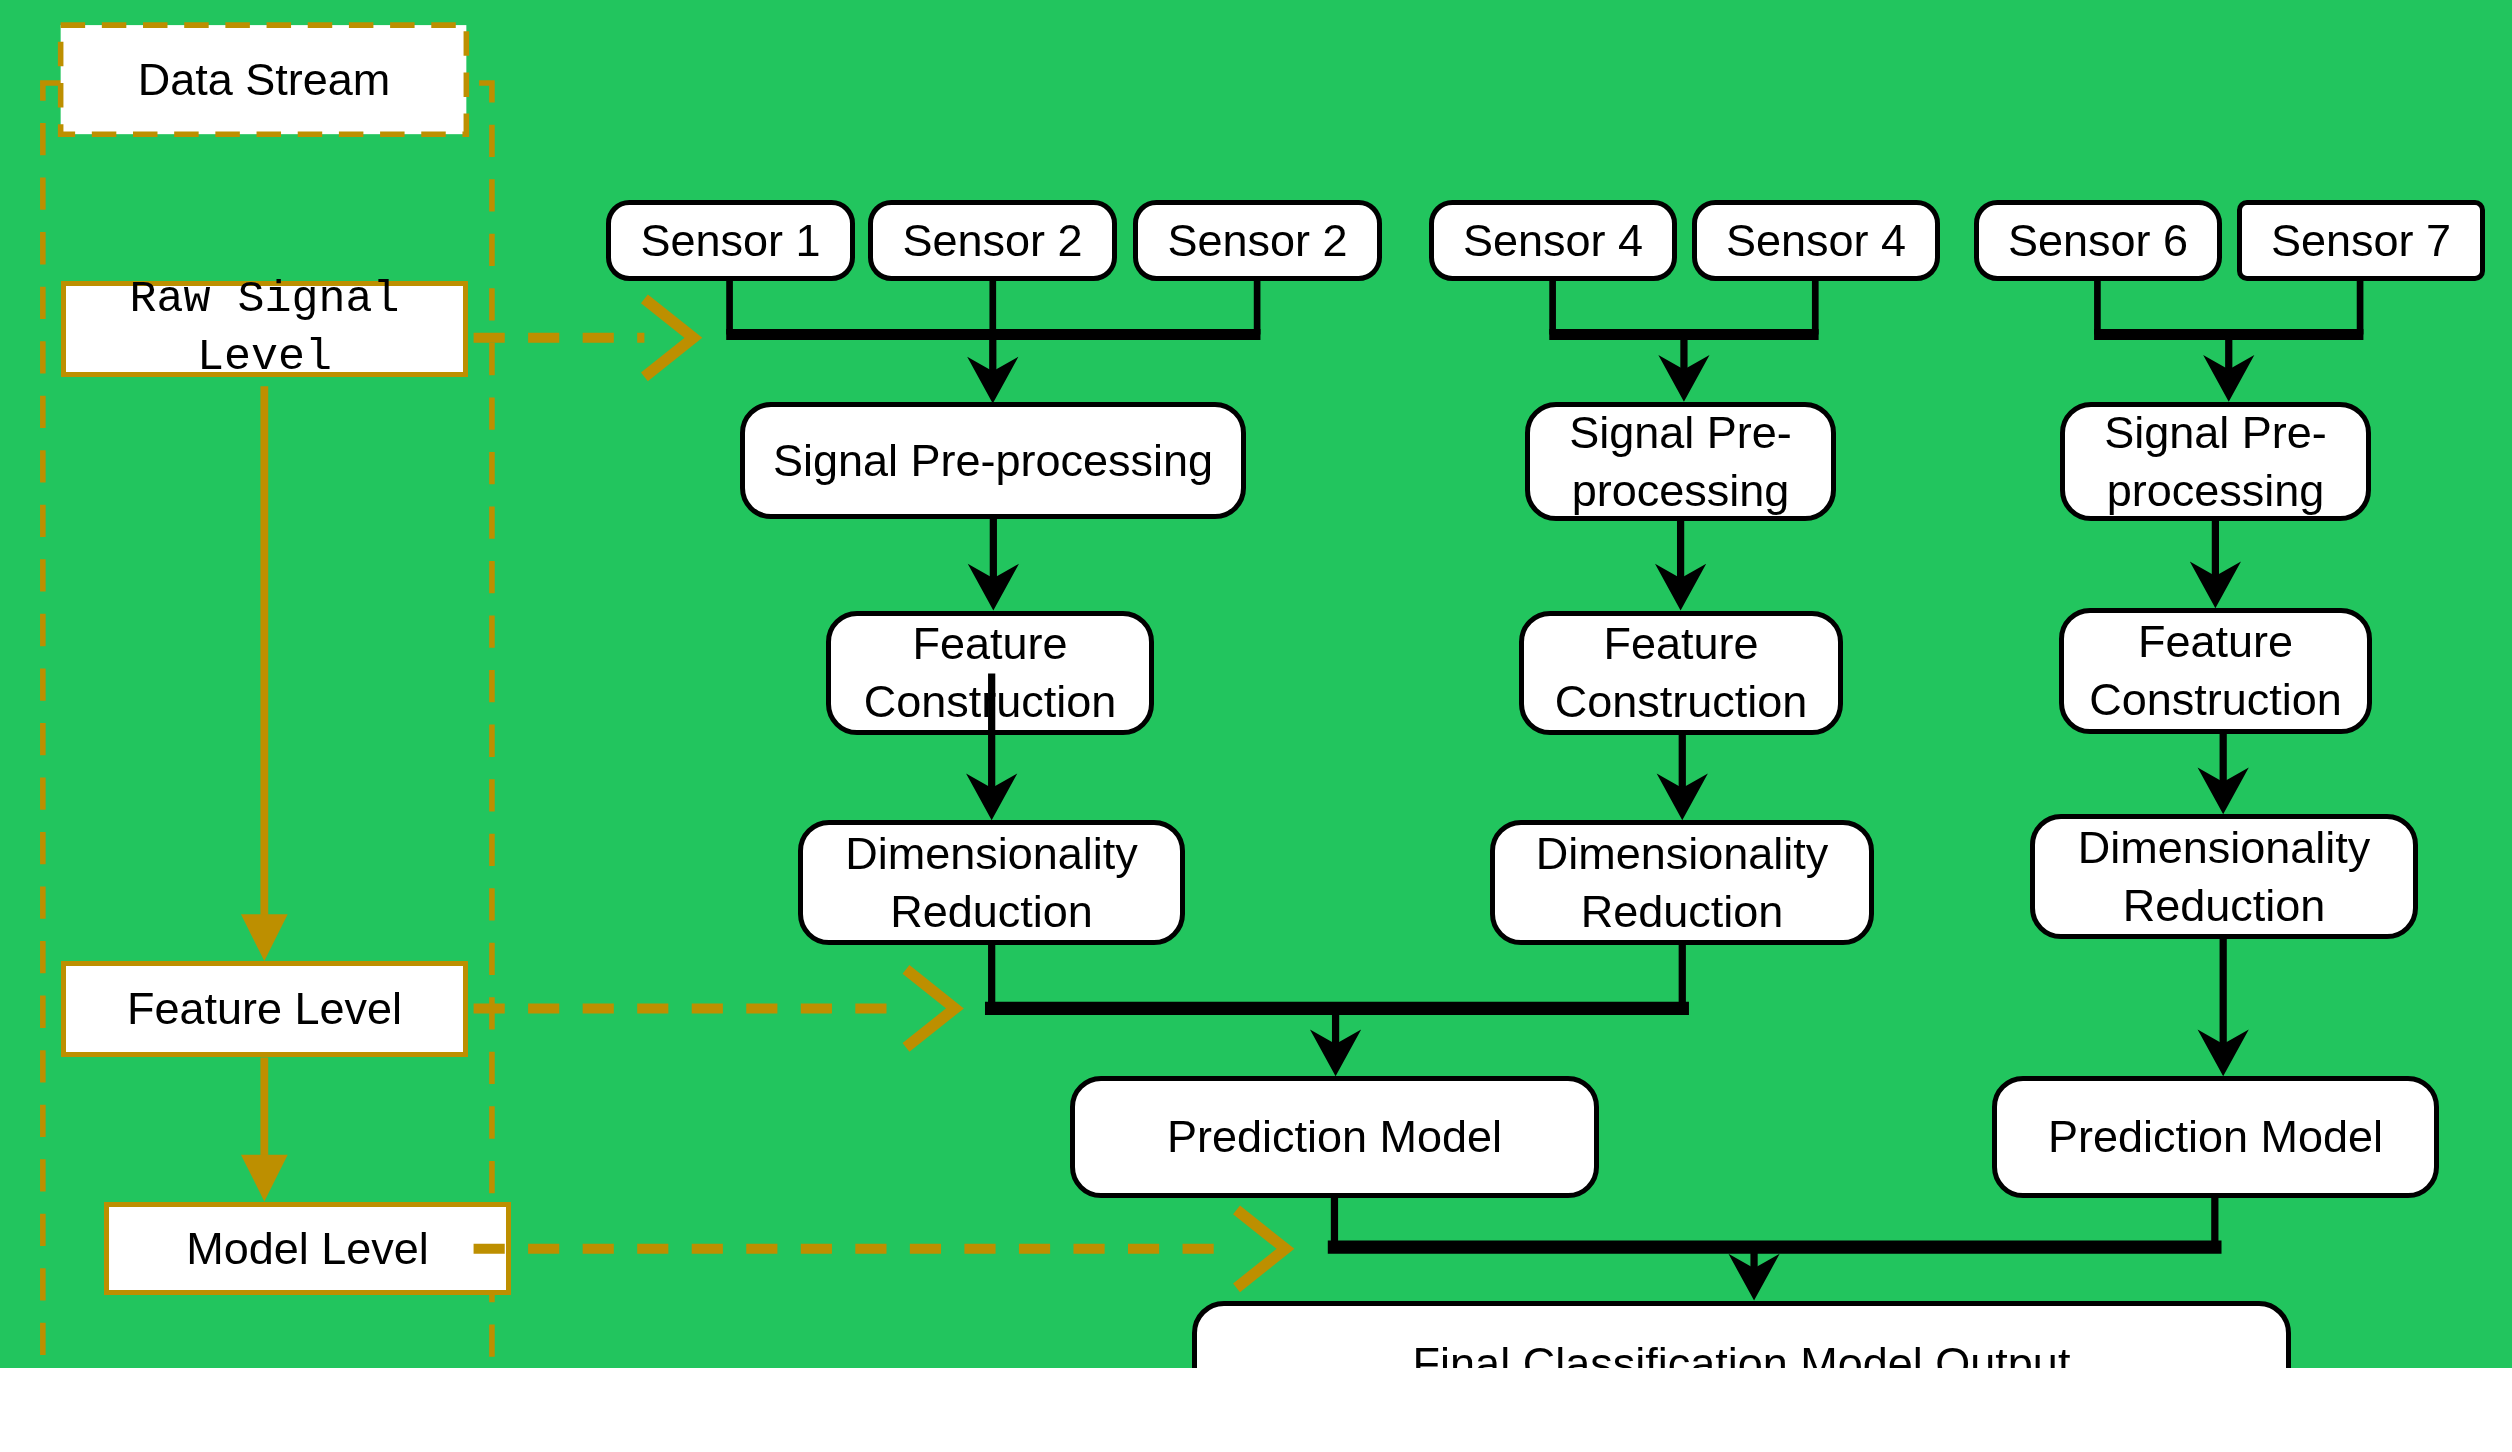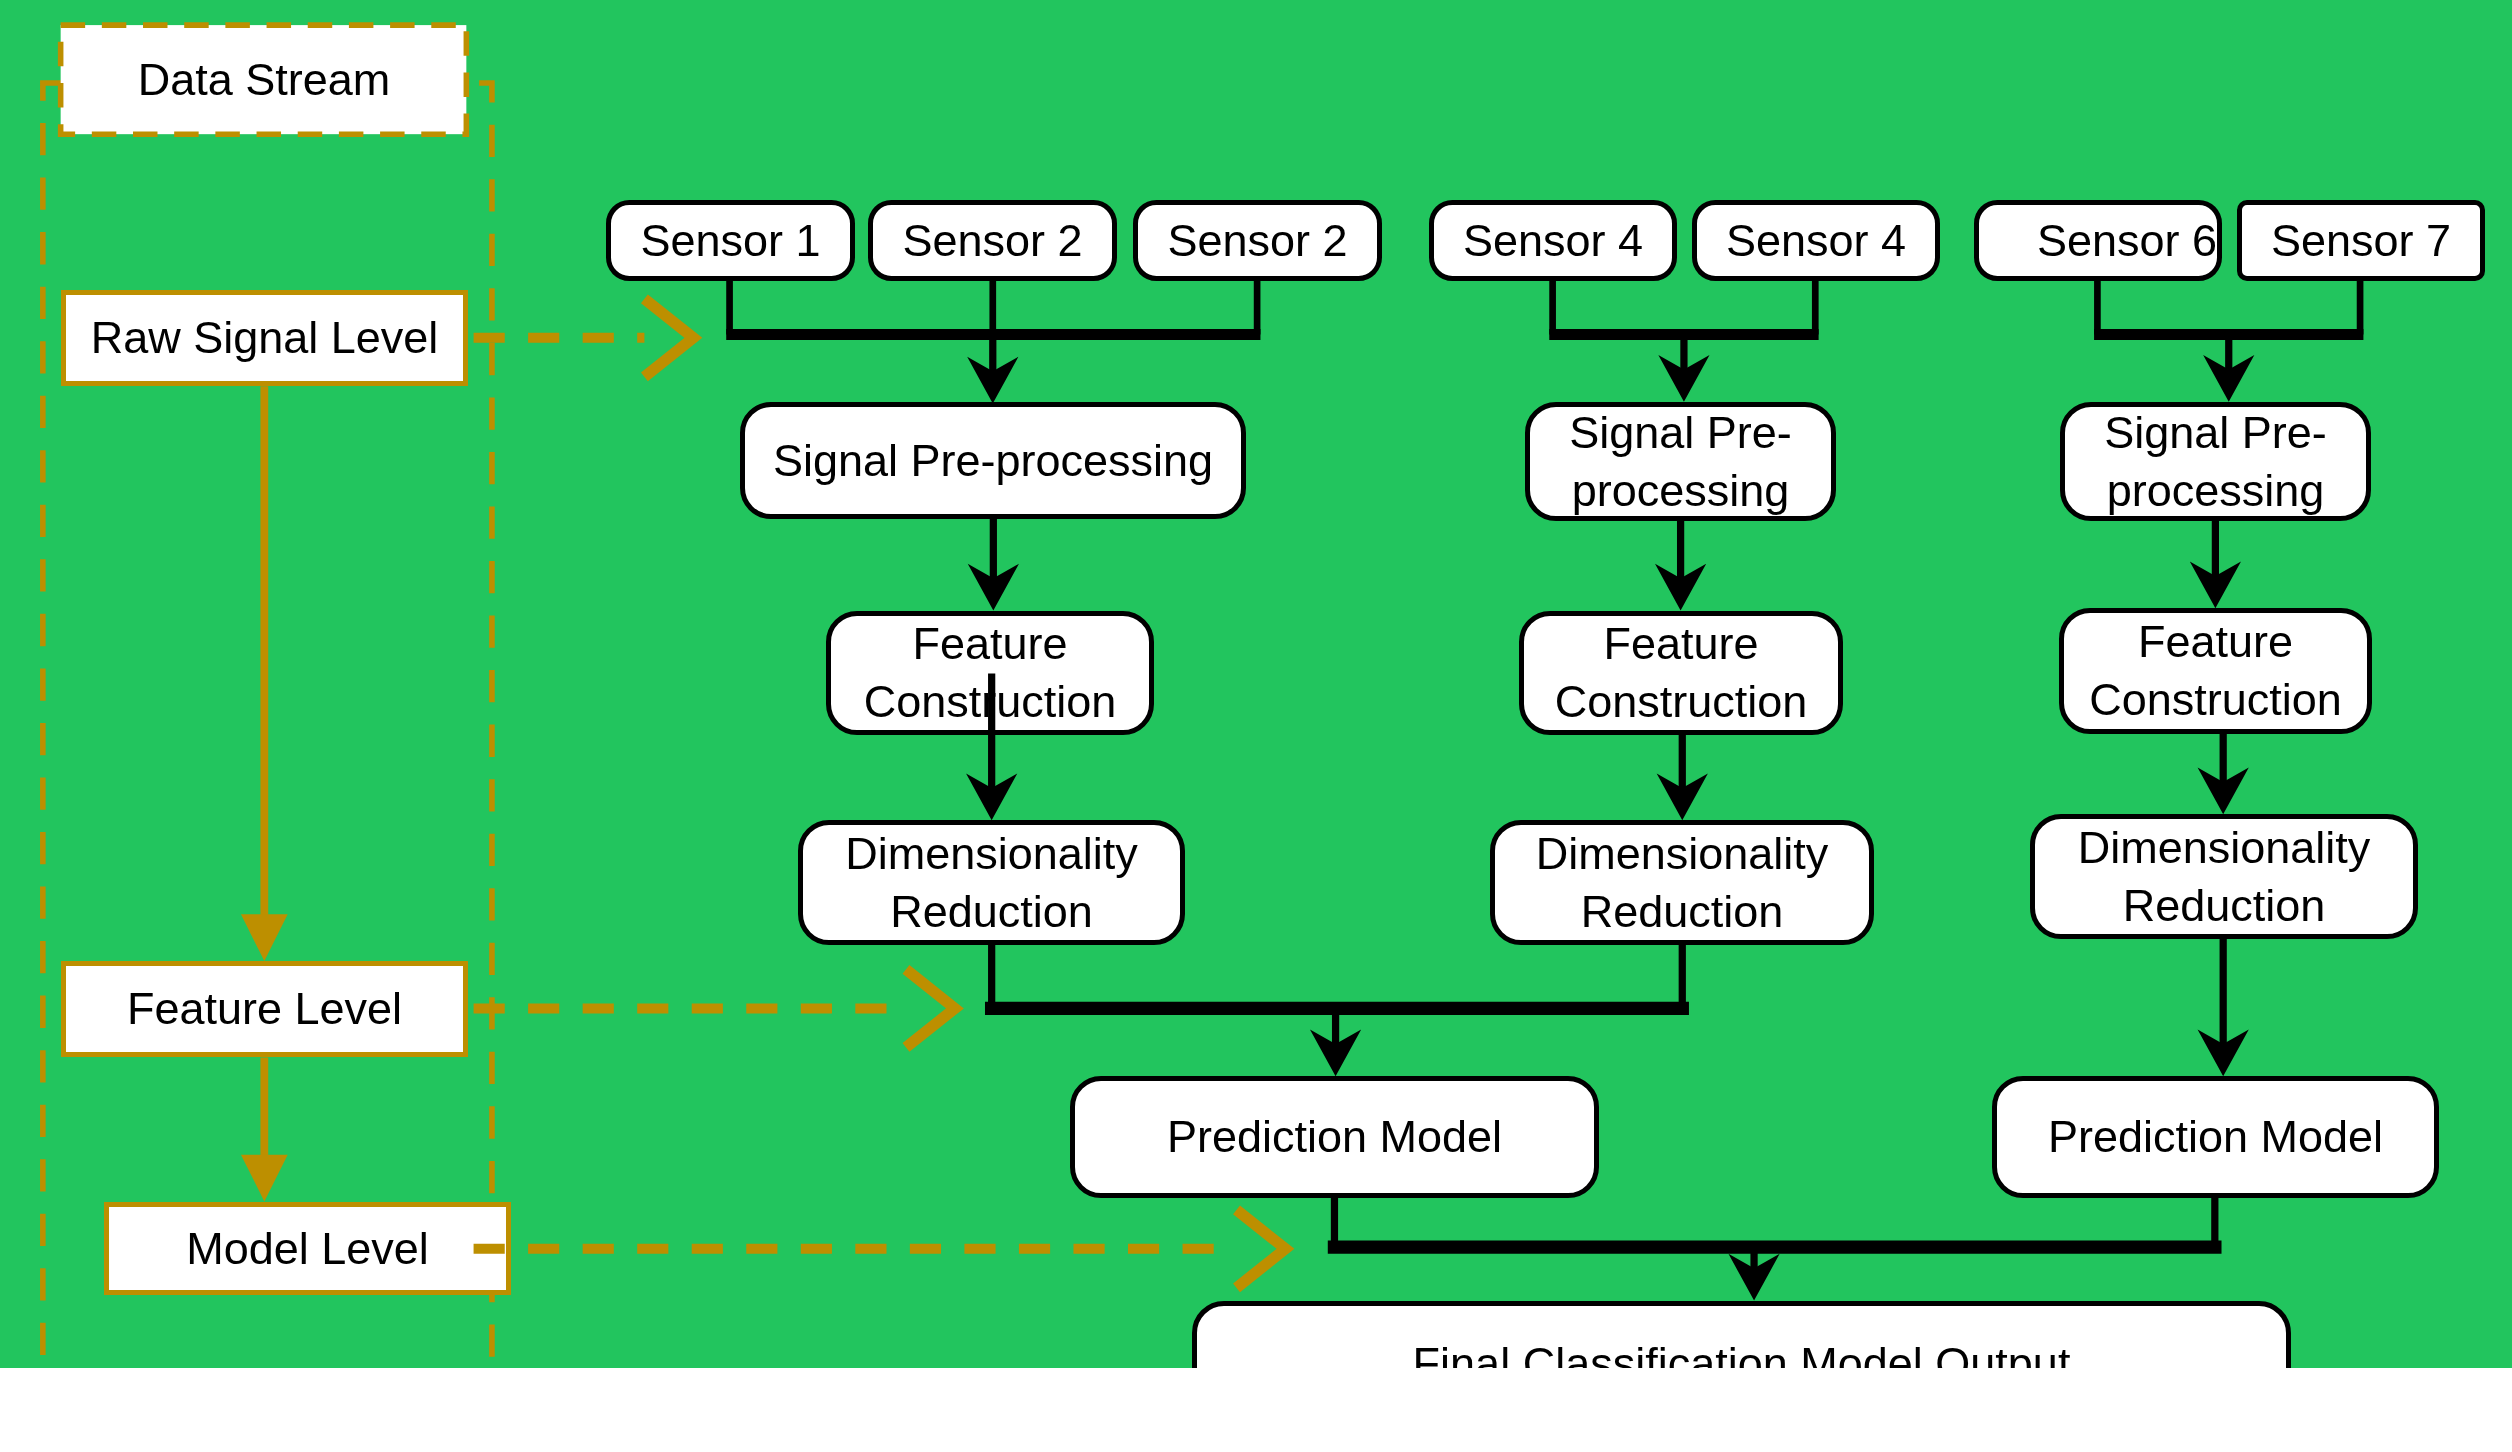--- a/index.html
+++ b/index.html
@@ -30,21 +30,21 @@
 <div class="canvas">
 
   <svg width="2512" height="1452" viewBox="0 0 4514 2609">
     <rect x="77" y="149" width="807" height="2394" fill="none" class="gold-stroke" stroke-width="10" stroke-dasharray="58 40"></rect>
     <rect x="109" y="45" width="729" height="196" fill="#ffffff" class="gold-stroke" stroke-width="10" stroke-dasharray="44 30"></rect>
   </svg>
 
   <div class="box nobg" style="left:61px;top:25px;width:406px;height:109px;">
     <span>Data Stream</span>
   </div>
-  <div class="box goldbox" style="left:61px;top:290px;width:407px;height:96px;">
+  <div class="box goldbox" style="left:61px;top:281px;width:407px;height:96px;font-family:Liberation Mono, monospace;">
     <span>Raw Signal Level</span>
   </div>
   <div class="box goldbox" style="left:61px;top:961px;width:407px;height:96px;">
     <span>Feature Level</span>
   </div>
   <div class="box goldbox" style="left:61px;top:1202px;width:407px;height:93px;margin-left:43px;">
     <span>Model Level</span>
   </div>
 
   <div class="box sensorbox" style="left:606px;top:200px;width:249px;height:81px;justify-content:center;">
@@ -55,21 +55,21 @@
   </div>
   <div class="box sensorbox" style="left:1133px;top:200px;width:249px;height:81px;">
     <span>Sensor 2</span>
   </div>
   <div class="box sensorbox" style="left:1429px;top:200px;width:248px;height:81px;">
     <span>Sensor 4</span>
   </div>
   <div class="box sensorbox" style="left:1692px;top:200px;width:248px;height:81px;">
     <span>Sensor 4</span>
   </div>
-  <div class="box sensorbox" style="left:1974px;top:200px;width:248px;height:81px;justify-content:flex-end;">
+  <div class="box sensorbox" style="left:1974px;top:200px;width:248px;height:81px;">
     <span>Sensor 6</span>
   </div>
   <div class="box sensorbox" style="left:2237px;top:200px;width:248px;height:81px;border-radius:10px;">
     <span>Sensor 7</span>
   </div>
 
   <div class="box blackbox" style="left:740px;top:402px;width:506px;height:117px;">
     <span>Signal Pre-processing</span>
   </div>
   <div class="box blackbox" style="left:1525px;top:402px;width:311px;height:119px;">

